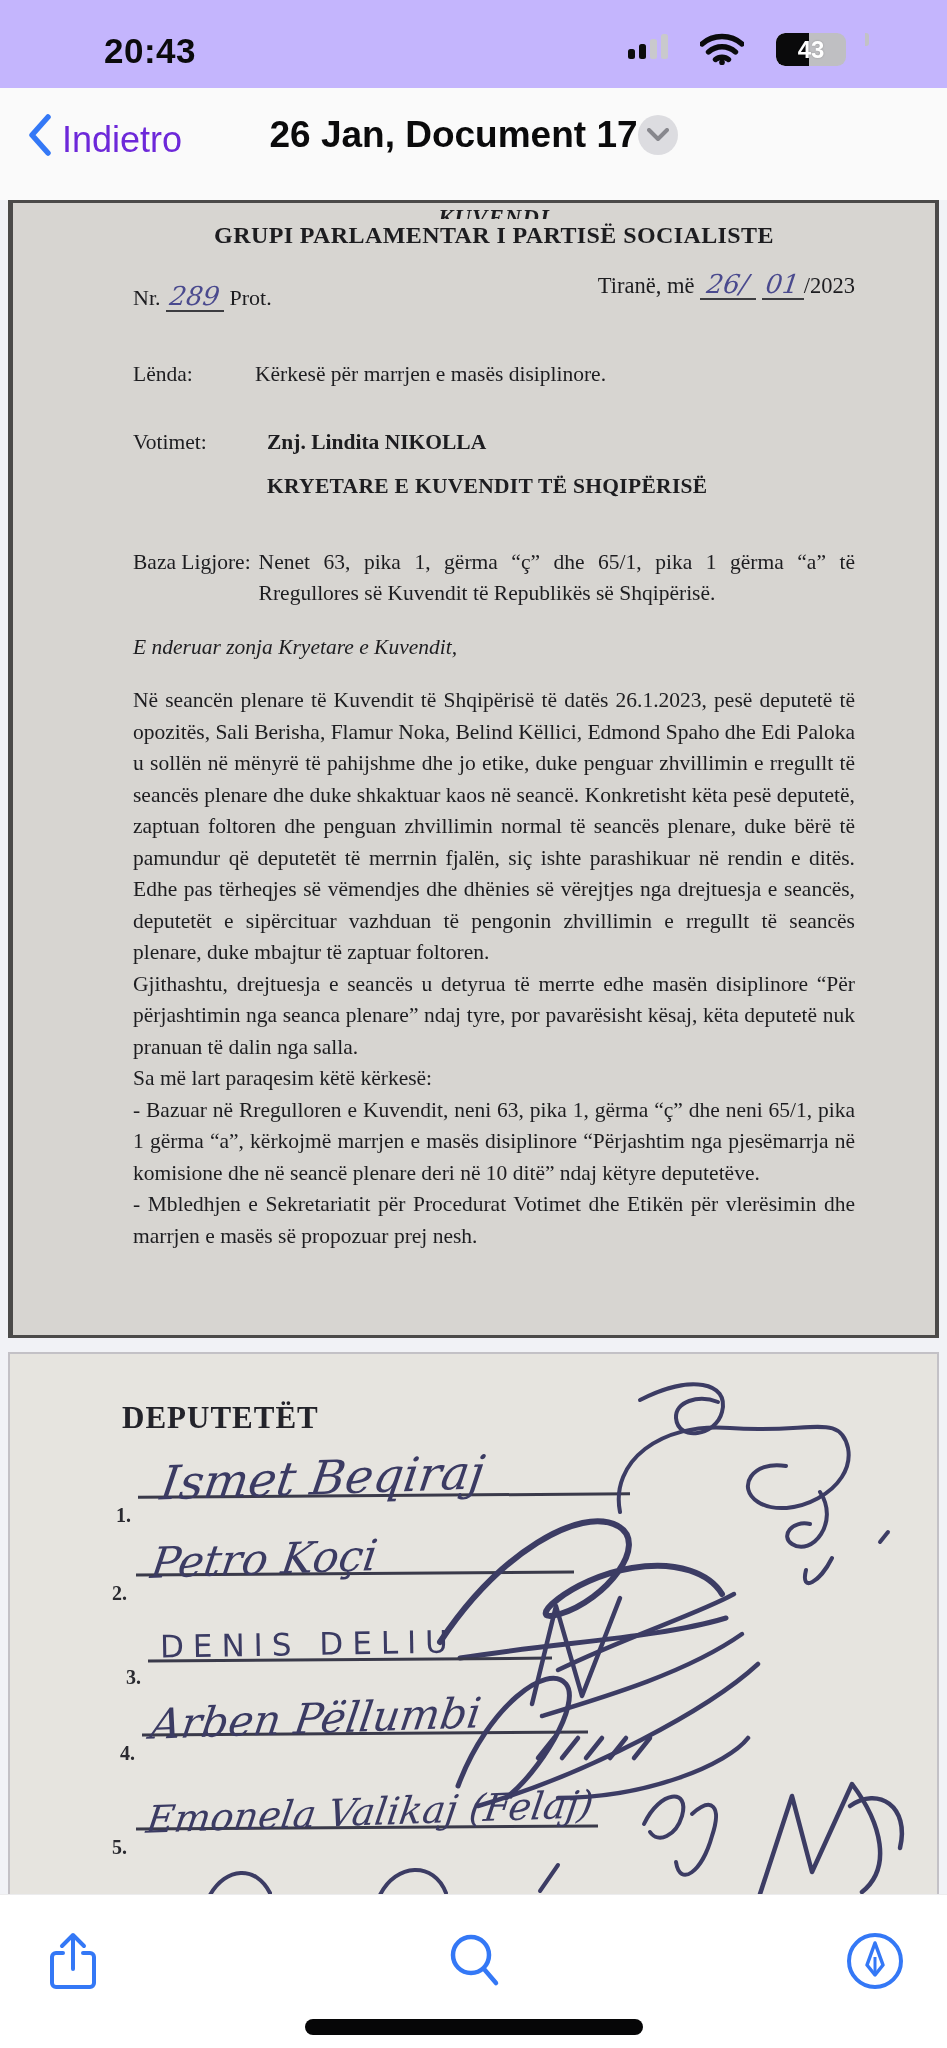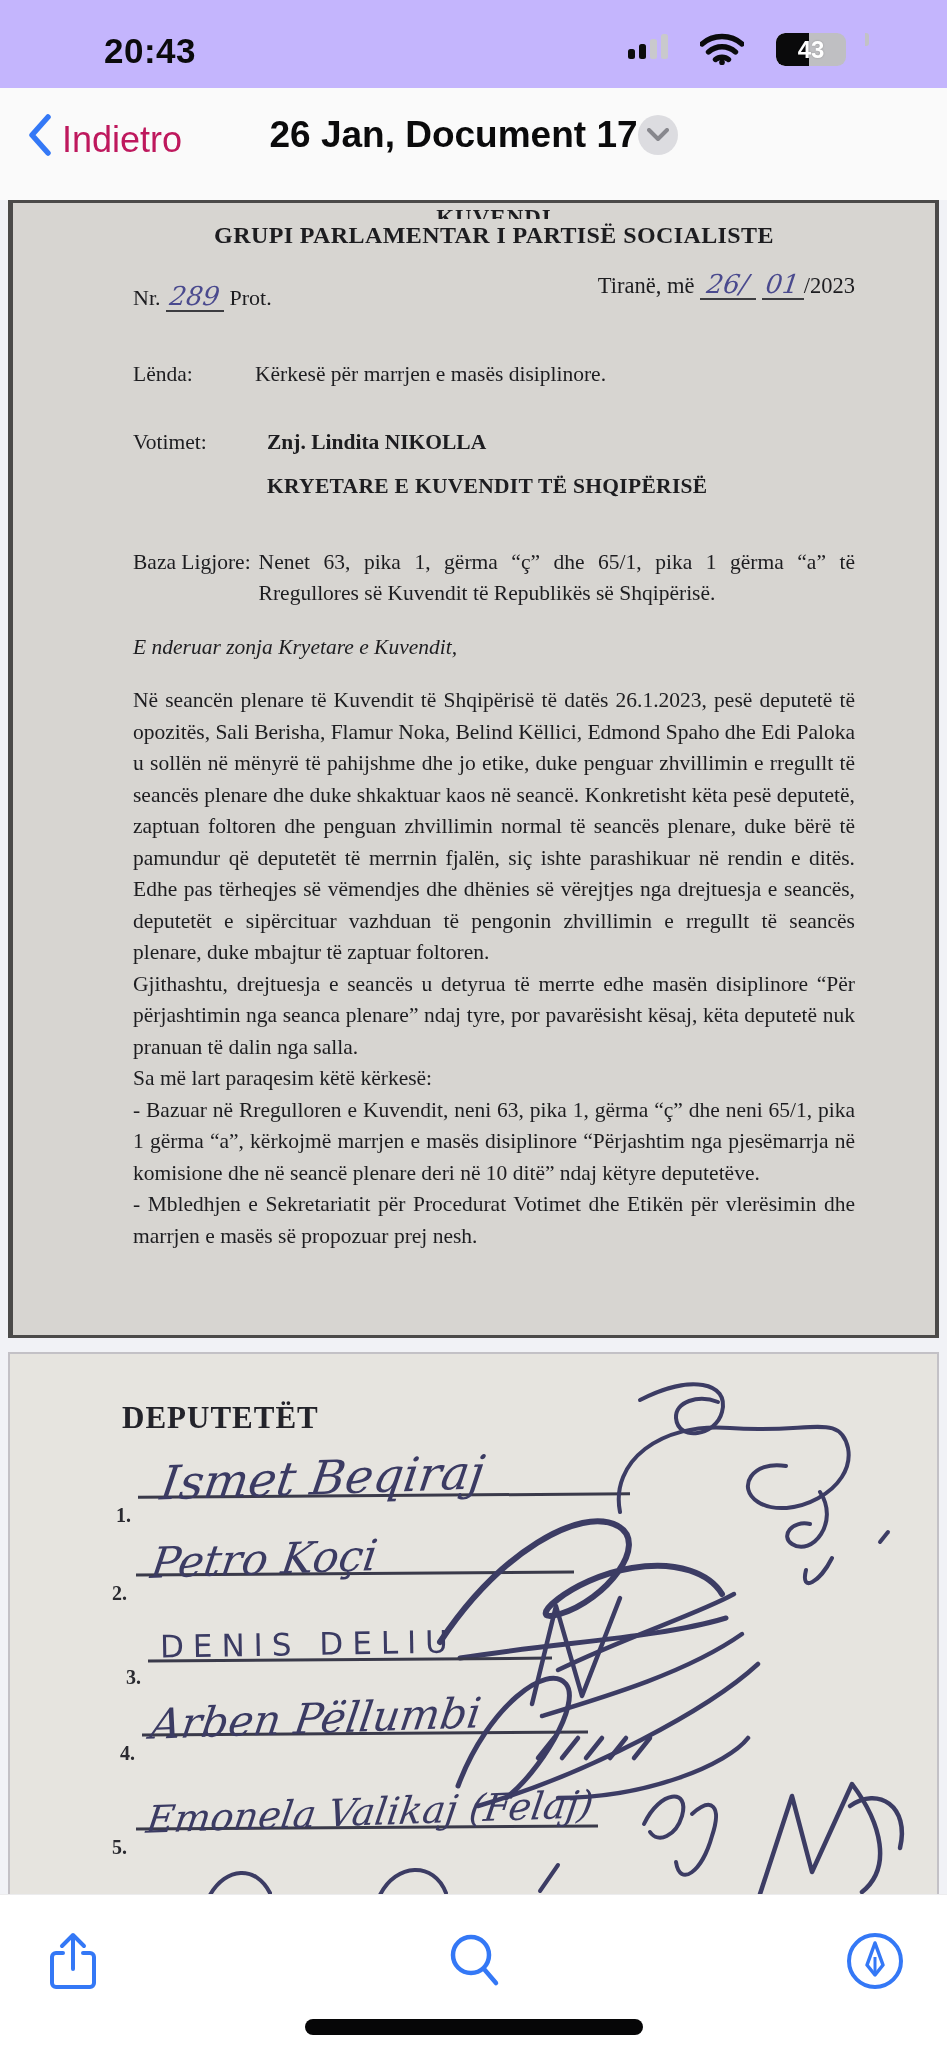--- a/index.html
+++ b/index.html
@@ -29,41 +29,41 @@
   .battery .fill{position:absolute; left:0; top:0; bottom:0; width:47%; background:#0a0a0b; border-radius:9px 0 0 9px;}
   .battery .pct{position:relative; z-index:2; color:#fff; font-weight:800; font-size:24px; letter-spacing:0;
     text-shadow:0 0 2px rgba(0,0,0,.25);}
   .battery-nub{width:4px; height:13px; background:#c2c2c5; border-radius:0 3px 3px 0; margin-left:-13px;}
   
   .nav-bar{
     position:absolute; top:88px; left:0; width:100%; height:112px; background:#fafafa;
   }
   .back-button{
     position:absolute; left:28px; top:26px; display:flex; align-items:center; gap:10px;
-    color:#be185d; font-size:36px; cursor:pointer;
+    color:#6d28d9; font-size:36px; cursor:pointer;
   }
   .nav-title-wrap{
     position:absolute; left:0; right:0; top:26px; display:flex; align-items:center; justify-content:center; 
   }
   .nav-title{font-size:37px; font-weight:700; color:#0b0b0c;}
   .title-chevron{
     width:40px; height:40px; border-radius:50%; background:#dcdce0;
     display:flex; align-items:center; justify-content:center;
   }
   
   .doc-area{
     position:absolute; top:200px; left:0; width:100%; height:1695px; background:#f1f2f6;
   }
   .page{box-sizing:border-box; margin:0 8px; position:relative; overflow:hidden;}
   .page1{
     height:1138px; background:#d7d5d1; border:3px solid #4b4a49; border-left-width:5px; border-right-width:4px;
     font-family:"Liberation Serif",serif; color:#1d1d20;
   }
   .p1-inner{padding:0 80px 0 120px; font-size:21.5px; line-height:31.5px;}
-  .hdr-clip{height:16px; overflow:hidden; text-align:center;}
+  .hdr-clip{height:16px; overflow:hidden; text-align:center;font-style:italic;}
   .hdr-clip span{display:inline-block; font-weight:700; font-size:23px; line-height:26px; margin-top:-11px; letter-spacing:1px;}
   .hdr2{text-align:center; font-weight:700; font-size:24px; margin-top:1px; letter-spacing:.4px;}
   .nr-row{display:flex; justify-content:space-between; align-items:flex-end; margin-top:30px; font-size:22px;}
   .hand{
     font-family:"DejaVu Serif",serif; font-style:italic; color:#4a4a8e;
     transform:skewX(-8deg); display:inline-block; font-size:26px;
   }
   .uline{display:inline-block; border-bottom:2px solid #3c3c40; text-align:center; line-height:24px;}
   .lbl{font-weight:400;}
   .lenda-row{display:flex; margin-top:46px;}

